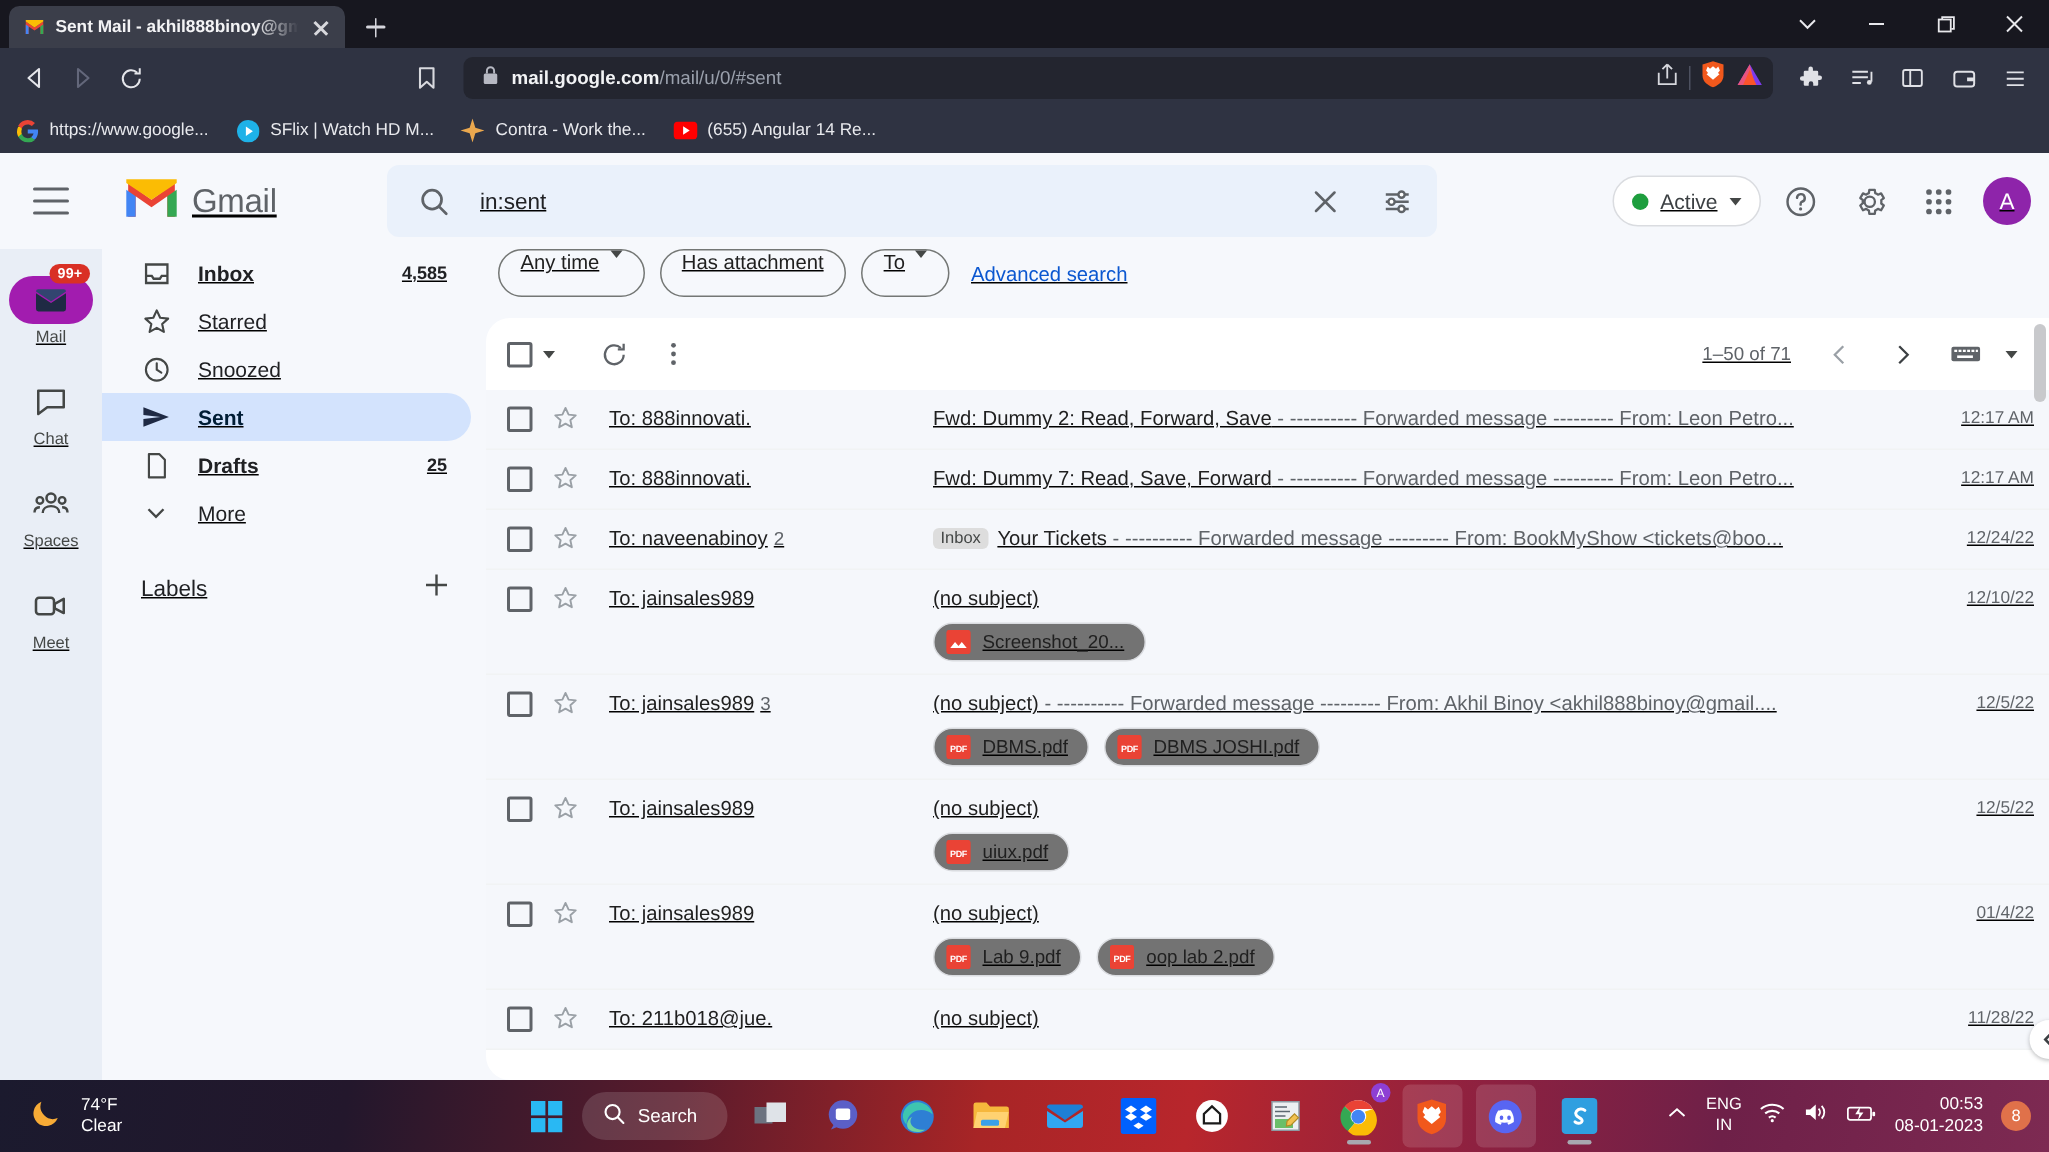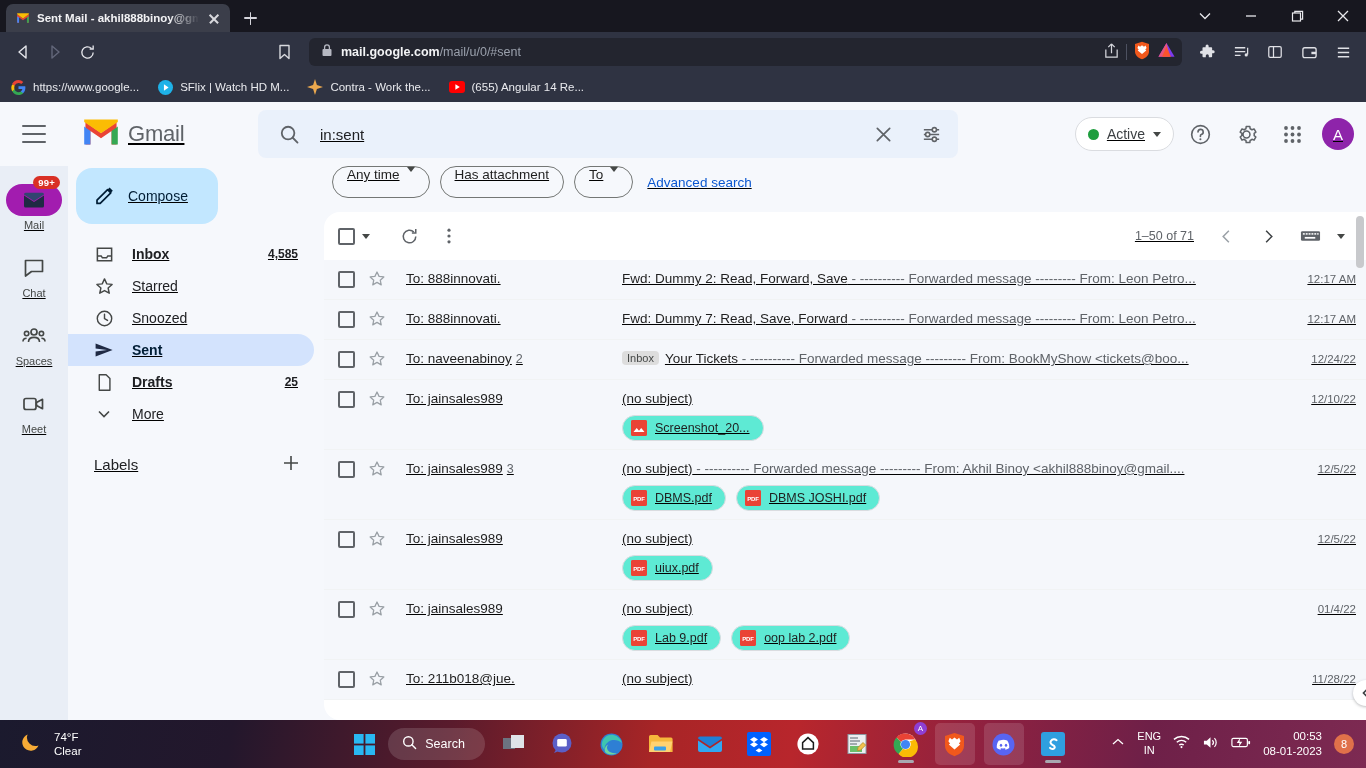--- a/index.html
+++ b/index.html
@@ -186,21 +186,21 @@
     font-size: 13.5px; color: #1f1f1f; white-space: nowrap; overflow: hidden; text-overflow: ellipsis;
     display: block;
   }
   .row-subject .snip { color: #5f6368; }
   .inbox-badge {
     display: inline-block; background: #ddd; color: #444746; font-size: 11px;
     border-radius: 4px; padding: 1px 5px; margin-right: 6px; vertical-align: 1px;
   }
   .attach-wrap { display: flex; gap: 10px; margin-top: 9px; }
   .attach {
-    height: 26px; border: 1px solid #dadce0; border-radius: 14px; background: #5eead4;
+    height: 26px; border: 1px solid #dadce0; border-radius: 14px; background: #737373;
     display: flex; align-items: center; gap: 8px; padding: 0 13px 0 8px; font-size: 12.5px; color: #1f1f1f;
   }
   .attach-ico {
     width: 16px; height: 16px; background: #ea4335; border-radius: 2px; flex: 0 0 16px;
     display: flex; align-items: center; justify-content: center; color: #fff;
     font-size: 5.5px; font-weight: bold; letter-spacing: -.2px;
   }
   .row-date { width: 62px; flex: 0 0 62px; text-align: right; font-size: 11.5px; color: #5f6368; padding-top: 13px; }
 
   .vscroll { position: absolute; right: 2px; top: 4px; width: 8px; height: 52px; background: #c8c9cc; border-radius: 4px; }
@@ -532,29 +532,20 @@
             <svg width="24" height="18" viewBox="0 0 24 18">
               <rect x="2" y="3.5" width="12" height="11" rx="2" fill="none" stroke="#444746" stroke-width="1.7"></rect>
               <path d="M14.5 7.5l6-3.2v9.4l-6-3.2z" fill="none" stroke="#444746" stroke-width="1.7" stroke-linejoin="round"></path>
             </svg>
           </div>
           <span class="rail-label">Meet</span>
         </div>
       </div>
 
       <div class="nav">
-        <div class="compose">
-          <span>
-            <svg width="22" height="22" viewBox="0 0 22 22">
-              <path d="M3 16.2l10.6-10.6 3.2 3.2L6.2 19.4H3z" fill="none" stroke="#001d35" stroke-width="1.7" stroke-linejoin="round"></path>
-              <path d="M13.6 5.6l2-2 3.2 3.2-2 2" fill="#001d35"></path>
-            </svg>
-          </span>
-          <span>Compose</span>
-        </div>
 
         <div class="nav-item bold">
           <span class="nav-ico">
             <svg width="19" height="19" viewBox="0 0 20 20">
                 <path d="M2.5 3.5h15v13h-15z" fill="none" stroke="#444746" stroke-width="1.6"></path>
                 <path d="M2.5 11.5h4l1.3 2h4.4l1.3-2h4" fill="none" stroke="#444746" stroke-width="1.6"></path>
               </svg>
           </span>
           <span>Inbox</span>
           <span class="nav-count">4,585</span>

